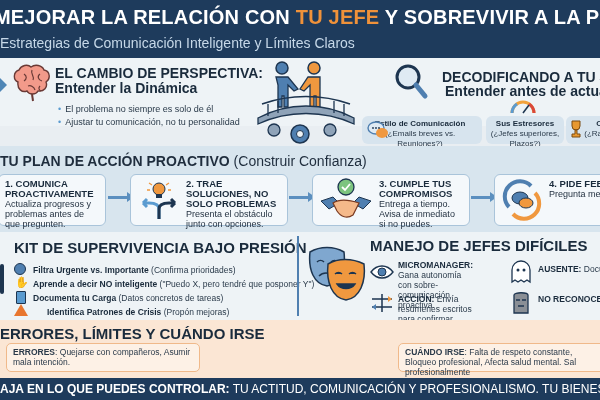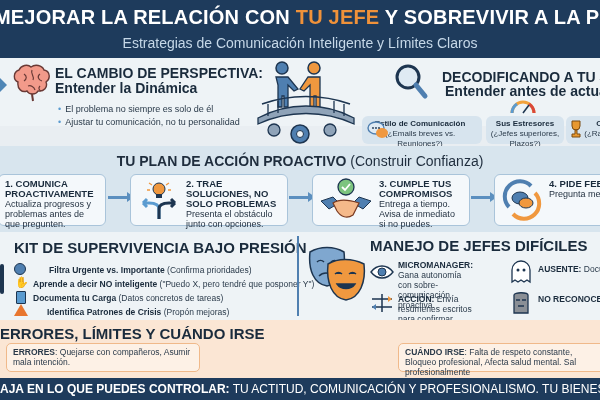--- a/index.html
+++ b/index.html
@@ -1,29 +1,29 @@
 <!DOCTYPE html>
 <html><head>
 <meta charset="utf-8">
 <style>
 *{box-sizing:border-box;margin:0;padding:0}
 body{width:600px;height:400px;overflow:hidden;background:#e9eef2;font-family:"Liberation Sans",sans-serif;position:relative;color:#1f2d3d}
 .abs{position:absolute}
 #header{left:0;top:0;width:600px;height:58px;background:#1e3b5c;text-align:center;color:#fff}
 #title{position:absolute;top:6px;left:-40px;width:680px;text-align:center;font-weight:bold;font-size:20px;letter-spacing:0.2px;white-space:nowrap}
 #title .hl{color:#f0923a}
-#subtitle{position:absolute;top:35px;left:0;width:600px;text-align:center;font-size:14px;color:#c6d8e8}
+#subtitle{position:absolute;top:35px;left:0;width:600px;text-align:left;font-size:14px;color:#c6d8e8}
 #s1{left:0;top:58px;width:600px;height:68px;background:#eef3f6}
 .h2{font-weight:bold;font-size:14px;color:#1a2b3c;line-height:15px}
 .bul{font-size:9px;color:#2a3a4a;line-height:13px}
 .bul .dot{color:#5a9bd0;margin-right:4px}
 .card{position:absolute;background:#d7e4ee;border-radius:6px;font-size:8px;text-align:center;line-height:10px;color:#2a3a4a;padding:3px 4px}
 .card b{color:#1a2b3c}
 #s2{left:0;top:146px;width:600px;height:86px;background:#d8e5ee}
-#plan-title{position:absolute;top:7px;width:600px;text-align:center;font-size:14px}
+#plan-title{position:absolute;top:7px;width:600px;text-align:left;font-size:14px}
 .step{position:absolute;top:28px;height:52px;background:#f4f8fb;border:1px solid #a9c4da;border-radius:6px;font-size:9px;line-height:10px;padding:4px 6px}
 .step .st{font-weight:bold;font-size:9.5px;color:#1a2b3c;line-height:10px}
 .arrow{position:absolute;top:50px;height:3px;background:#5b8fbf}
 .arrow:after{content:"";position:absolute;right:-6px;top:-4px;border-left:7px solid #5b8fbf;border-top:5px solid transparent;border-bottom:5px solid transparent}
 #s3{left:0;top:232px;width:600px;height:88px;background:#eef3f6}
 .kit-item{position:absolute;left:20px;font-size:8.5px;white-space:nowrap;color:#2a3a4a}
 .kit-item b{color:#1a2b3c}
 .boss{position:absolute;font-size:8.5px;line-height:10px;color:#2a3a4a}
 .boss b{color:#1a2b3c}
 #s4{left:0;top:320px;width:600px;height:58px;background:#fbe6d4}
@@ -146,21 +146,21 @@
     <div style="white-space:nowrap">Pregunta men "¿Qué debo a</div>
   </div>
 </div>
 
 <div id="s3" class="abs">
   <div class="abs h2" style="left:14px;top:8px;font-size:15px">KIT DE SUPERVIVENCIA BAJO PRESIÓN</div>
   <div class="abs" style="left:0;top:32px;width:4px;height:30px;background:#1d3550;border-radius:2px"></div>
 
   <div class="kit-item" style="top:33px">
     <span class="abs" style="left:-6px;top:-2px;width:12px;height:12px;border-radius:50%;background:#4f7fb0;border:1.5px solid #1d3550"></span>
-    <span style="margin-left:29px"><b>Filtra Urgente vs. Importante</b><span> (Confirma prioridades)</span></span>
+    <span style="margin-left:13px"><b>Filtra Urgente vs. Importante</b><span> (Confirma prioridades)</span></span>
   </div>
   <div class="kit-item" style="top:47px">
     <span class="abs" style="left:-5px;top:-3px;font-size:11px;color:#e08a3a">✋</span>
     <span style="margin-left:13px"><b>Aprende a decir NO inteligente</b><span> ("Puedo X, pero tendré que posponer Y")</span></span>
   </div>
   <div class="kit-item" style="top:61px">
     <span class="abs" style="left:-4px;top:-2px;width:10px;height:13px;background:#5a9bd0;border:1px solid #1d3550;border-radius:1px"></span>
     <span style="margin-left:13px"><b>Documenta tu Carga</b><span> (Datos concretos de tareas)</span></span>
   </div>
   <div class="kit-item" style="top:75px">

